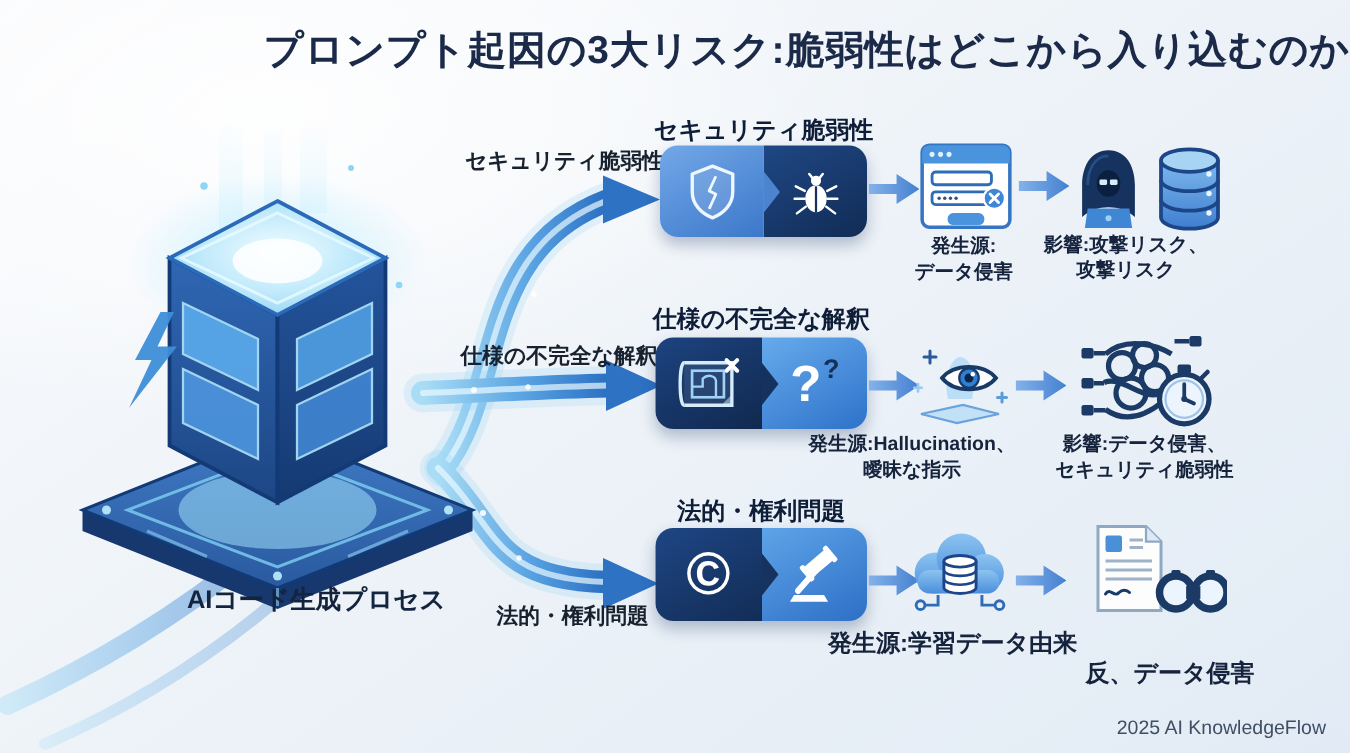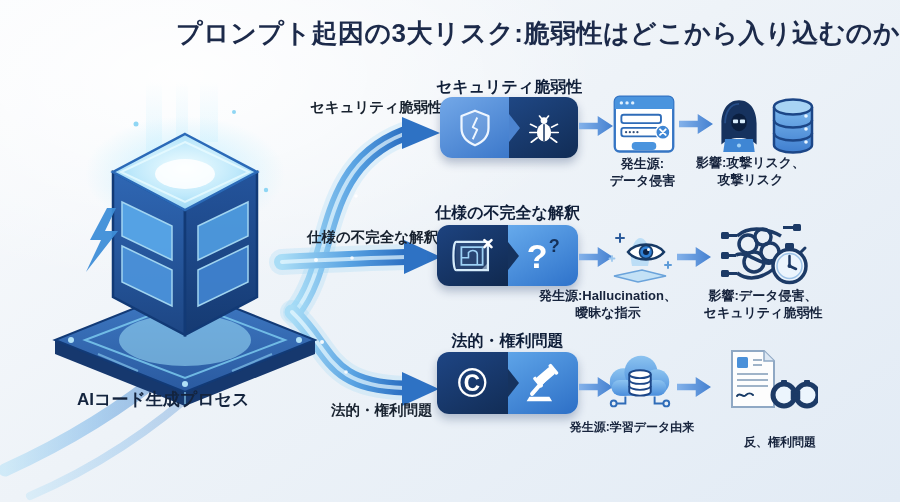--- a/index.html
+++ b/index.html
@@ -10,21 +10,21 @@
       linear-gradient(145deg,#fafbfd 0%,#eef3f8 45%,#e2ebf5 100%);
     font-family:"Liberation Sans","DejaVu Sans",sans-serif;
   }
   .title{
     position:absolute;left:0;top:16px;width:900px;margin:0;text-align:right;
     font-size:26px;font-weight:700;color:#1c2a4a;letter-spacing:.5px;z-index:4;
   }
   .overlay{position:absolute;left:0;top:0;width:900px;height:502px;z-index:1;}
   .cube{position:absolute;left:28px;top:82px;width:290px;height:330px;z-index:2;}
   .cube-label{
-    position:absolute;left:77px;top:388px;width:220px;text-align:left;
+    position:absolute;left:77px;top:388px;width:220px;text-align:right;
     font-size:17px;font-weight:700;color:#14243e;z-index:4;
   }
   .arrow-label{position:absolute;font-size:14.5px;font-weight:700;color:#18222f;z-index:3;white-space:nowrap;}
   .risk-heading{position:absolute;font-size:16px;font-weight:700;color:#0f1e38;text-align:center;z-index:3;white-space:nowrap;}
   .risk-box{
     position:absolute;display:flex;border-radius:12px;z-index:3;
     box-shadow:0 5px 10px rgba(18,44,92,.28);
   }
   .half{width:50%;position:relative;display:flex;align-items:center;justify-content:center;}
   .half-a{border-radius:12px 0 0 12px;z-index:2;}
@@ -42,21 +42,21 @@
   .mini-arrow{
     position:absolute;width:34px;height:24px;z-index:3;
     background:linear-gradient(90deg,#84b2ea,#4480d0);
     clip-path:polygon(0 36%,55% 36%,55% 8%,100% 50%,55% 92%,55% 64%,0 64%);
   }
   .icon-wrap{position:absolute;display:flex;align-items:center;justify-content:center;gap:6px;z-index:3;}
   .caption{
     position:absolute;font-size:13px;font-weight:700;line-height:1.3;
     color:#16233c;text-align:center;z-index:3;
   }
-  .caption.small{font-size:12px;}
+  .caption.small{font-size:16px;}
   .nowrap{white-space:nowrap;}
   .glyph-q{font-size:34px;font-weight:700;color:#ffffff;line-height:1;}
   .glyph-q-small{font-size:18px;font-weight:700;color:#143059;line-height:1;position:relative;top:-10px;left:1px;}
   .glyph-c{font-size:40px;font-weight:700;color:#ffffff;line-height:1;}
   .footer{position:absolute;right:16px;top:477px;font-size:13px;color:#3e4e63;z-index:4;}
 </style>
 </head>
 <body>
 
 <div class="stage">
@@ -358,17 +358,18 @@
         <path d="M13 47 C16 42 19 50 22 46 C24 44 27 44 29 46" stroke="#173a66" stroke-width="2" fill="none" stroke-linecap="round"></path>
         <circle cx="60" cy="46" r="11" fill="#ecf5fd" stroke="#1c3a66" stroke-width="5"></circle>
         <circle cx="83" cy="46" r="11" fill="#ecf5fd" stroke="#1c3a66" stroke-width="5"></circle>
         <rect x="68" y="43" width="7" height="6" fill="none" stroke="#1c3a66" stroke-width="2.5"></rect>
         <rect x="57" y="31" width="6" height="5" rx="1" fill="#1c3a66"></rect>
         <rect x="80" y="31" width="6" height="5" rx="1" fill="#1c3a66"></rect>
       </svg>
     </div>
     <div class="caption small" style="left:690px;top:419px;width:180px">
       <br>
-      <span>反、権利問題</span>
+      <span>反、データ侵害</span>
     </div>
   </div>
 
+  <div class="footer">2025 AI KnowledgeFlow</div>
 </div>
 
 </body></html>

